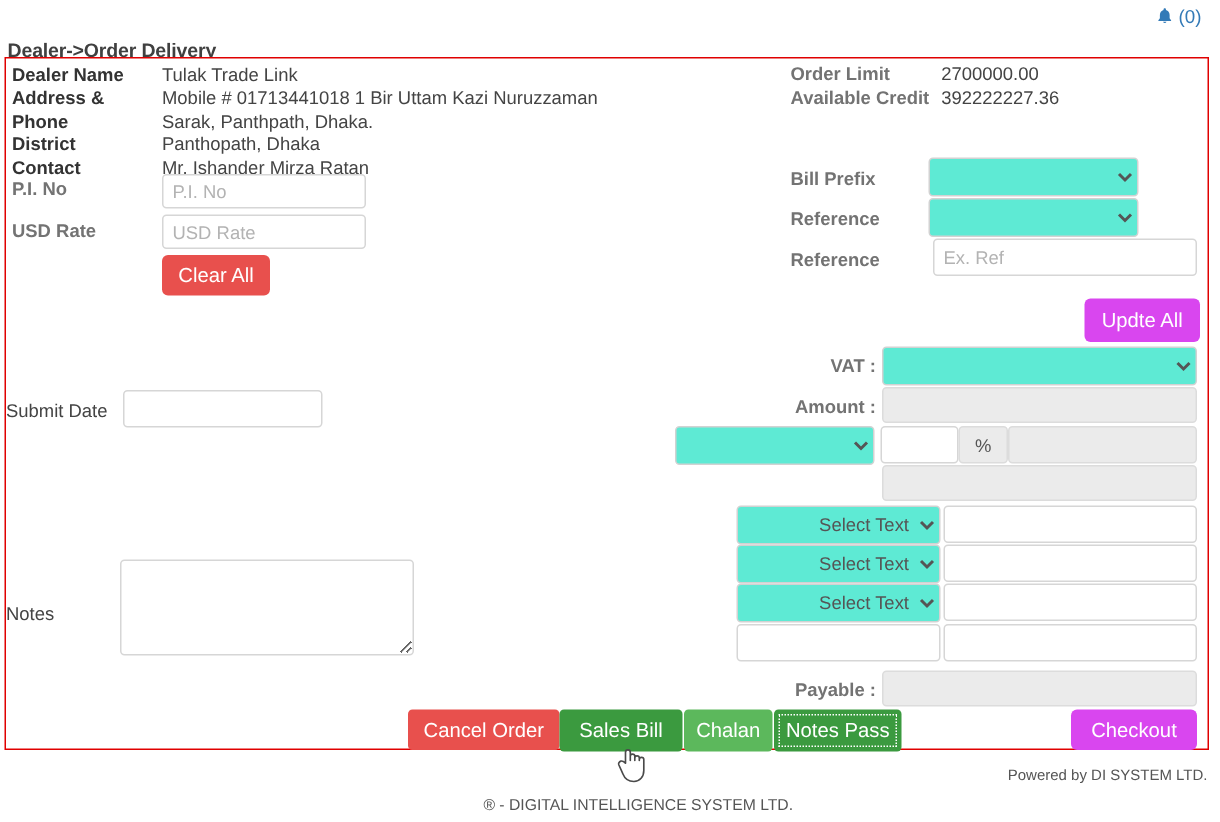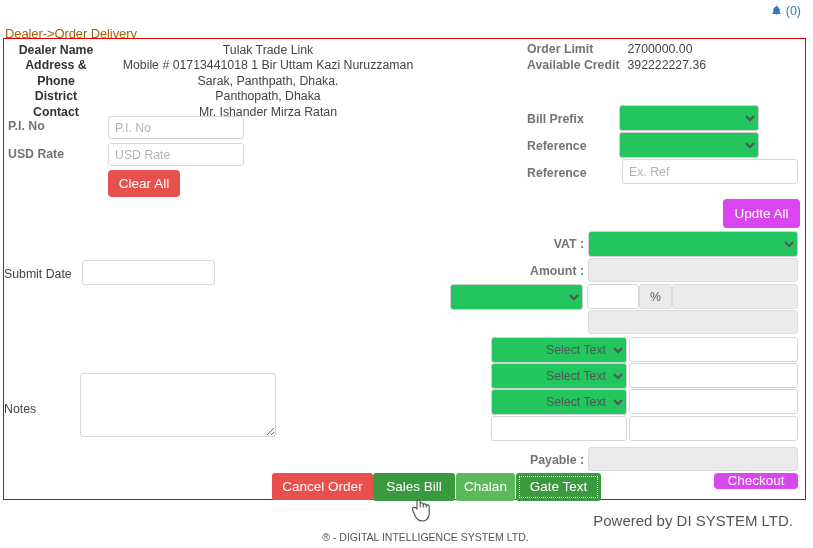--- a/index.html
+++ b/index.html
@@ -33,42 +33,41 @@
     gap: 3px;
     color: #337ab7;
     font-size: 12.5px;
   }
   .bell-icon { display: block; width: 13px; height: 14px; }
 
   
   .page-heading {
     position: absolute;
     left: 5px; top: 26px;
-    font-weight: normal;
+    font-weight: bold;
     font-size: 13px;
-    color: #a16207;
+    color: #404040;
     letter-spacing: -0.1px;
   }
 
   
   .panel {
     position: absolute;
     left: 3px; top: 38px;
     width: 803px; height: 462px;
     border: 1px solid #e00000;
     background: #fff;
   }
 
   
   .info-table {
     position: absolute;
     left: 4px; top: 4px;
     width: 420px;
     border-collapse: collapse;
-    text-align: center;
   }
   .info-table td {
     padding: 0;
     vertical-align: top;
     font-size: 12.3px;
     line-height: 15.4px;
   }
   .info-label {
     font-weight: bold;
     width: 100px;
@@ -92,21 +91,21 @@
   .txt[readonly], .txt.disabled {
     background: #ebebeb;
     border: 1px solid #dcdcdc;
   }
   .sel {
     font-family: "Liberation Sans", sans-serif;
     font-size: 12.3px;
     color: #555;
     border: 1px solid #d2d2d2;
     border-radius: 3px;
-    background: #22c55e;
+    background: #5eead4;
     padding: 2px 4px;
     outline: none;
     -webkit-appearance: menulist;
     appearance: auto;
   }
 
   
   .btn {
     font-family: "Liberation Sans", sans-serif;
     border: none;
@@ -131,22 +130,22 @@
   .lbl-bold {
     font-size: 12.3px;
     color: #737373;
     font-weight: bold;
   }
   .r { text-align: right; }
 
   
   .footer-right {
     position: absolute;
-    right: 20px; top: 512px;
-    font-size: 15px;
+    right: 8px; top: 512px;
+    font-size: 10px;
     color: #555;
   }
   .footer-center {
     position: absolute;
     left: 0; top: 531px;
     width: 813px;
     text-align: center;
     font-size: 10.5px;
     color: #555;
     padding-left: 38px;
@@ -279,22 +278,22 @@
 
     <div class="lbl-plain" style="position:absolute;left:0px;top:228px;">Submit Date</div>
     <input class="txt" style="position: absolute; left: 78px; top: 221px; width: 133px; height: 25px;" value="" placeholder="">
 
     <div class="lbl-plain" style="position:absolute;left:0px;top:363px;">Notes</div>
     <textarea class="txt" style="position: absolute; left: 76px; top: 334px; width: 196px; height: 64px;" placeholder=""></textarea>
 
     <button class="btn btn-red" style="position:absolute;left:268px;top:434px;width:101px;height:27px;padding:0;border-radius:3px;">Cancel Order</button>
     <button class="btn btn-dgreen" style="position:absolute;left:369px;top:434px;width:82px;height:28px;padding:0;border-radius:3px;">Sales Bill</button>
     <button class="btn btn-lgreen" style="position:absolute;left:452px;top:434px;width:59px;height:28px;padding:0;border-radius:3px;">Chalan</button>
-    <button class="btn btn-dgreen btn-focus" style="position:absolute;left:512px;top:434px;width:85px;height:28px;padding:0;border-radius:3px;">Gate Text</button>
-    <button class="btn btn-blue" style="position:absolute;left:710px;top:434px;width:84px;height:16px;padding:0;">Checkout</button>
+    <button class="btn btn-dgreen btn-focus" style="position:absolute;left:512px;top:434px;width:85px;height:28px;padding:0;border-radius:3px;">Notes Pass</button>
+    <button class="btn btn-blue" style="position:absolute;left:710px;top:434px;width:84px;height:27px;padding:0;">Checkout</button>
 
   </div>
 
   <div class="footer-right">Powered by DI SYSTEM LTD.</div>
   <div class="footer-center">®  - DIGITAL INTELLIGENCE SYSTEM LTD.</div>
 
   <div class="cursor">
     <svg viewBox="0 0 26 30" width="26" height="30">
       <path d="M9 11V5.5a1.6 1.6 0 0 1 3.2 0V11V8.2a1.5 1.5 0 0 1 3 0V11v-1.6a1.5 1.5 0 0 1 3 0V11v-.6a1.5 1.5 0 0 1 3 0v7.2c0 4.2-2.6 7.4-6.6 7.4-4.2 0-6.2-2.2-7.4-5.2L4.6 14c-.5-1.2.2-2.3 1.3-2.6 0 0 1.3-.3 3.1 1.4z" fill="#ffffff" stroke="#4a4a4a" stroke-width="1.1" stroke-linejoin="round"></path>
     </svg>

